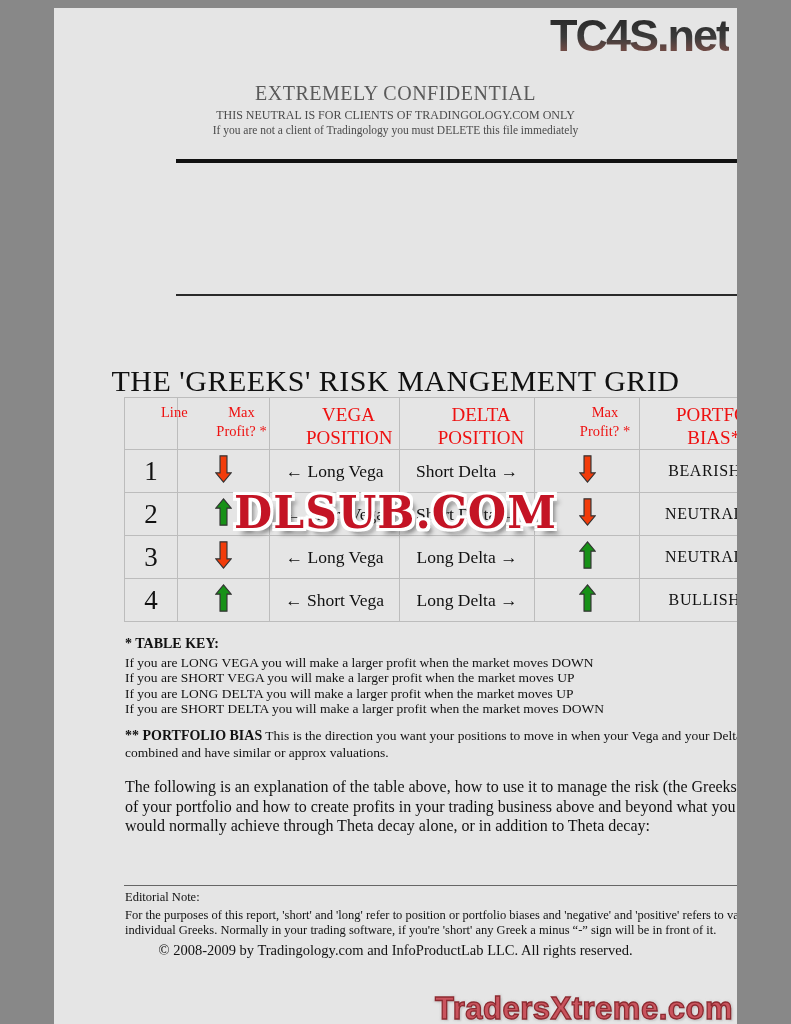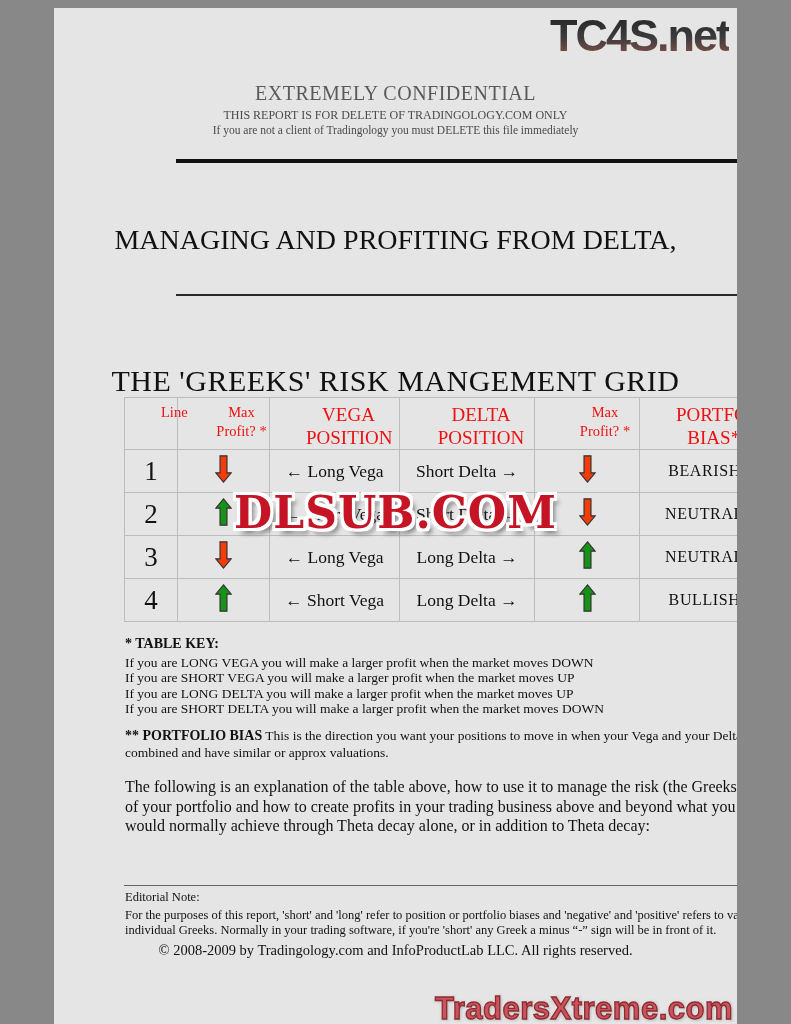--- a/index.html
+++ b/index.html
@@ -95,27 +95,26 @@
 </style>
 </head>
 <body>
 
 <div class="page">
 
   <div class="logo-top">TC4S.net</div>
 
   <div class="confidential">
     <div class="conf-1">EXTREMELY CONFIDENTIAL</div>
-    <div class="conf-2">THIS REPORT IS FOR DELETE OF TRADINGOLOGY.COM ONLY</div>
+    <div class="conf-2">THIS NEUTRAL IS FOR CLIENTS OF TRADINGOLOGY.COM ONLY</div>
     <div class="conf-3">If you are not a client of Tradingology you must DELETE this file immediately</div>
   </div>
 
   <div class="rule-thick"></div>
   <div class="subtitle">
-    <div>MANAGING AND PROFITING FROM DELTA,</div>
   </div>
   <div class="rule-thin"></div>
 
   <div class="grid-heading">THE 'GREEKS' RISK MANGEMENT GRID</div>
 
   <table class="grid">
     <colgroup>
       <col style="width:53px">
         <col style="width:92px">
         <col style="width:130px">

